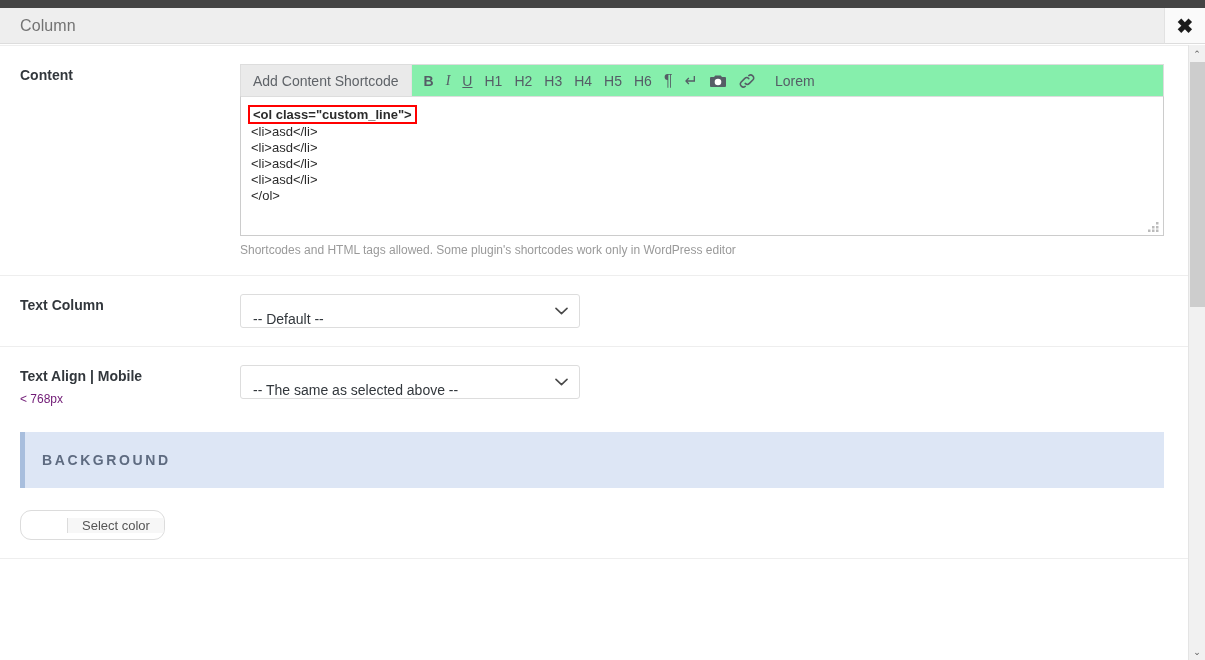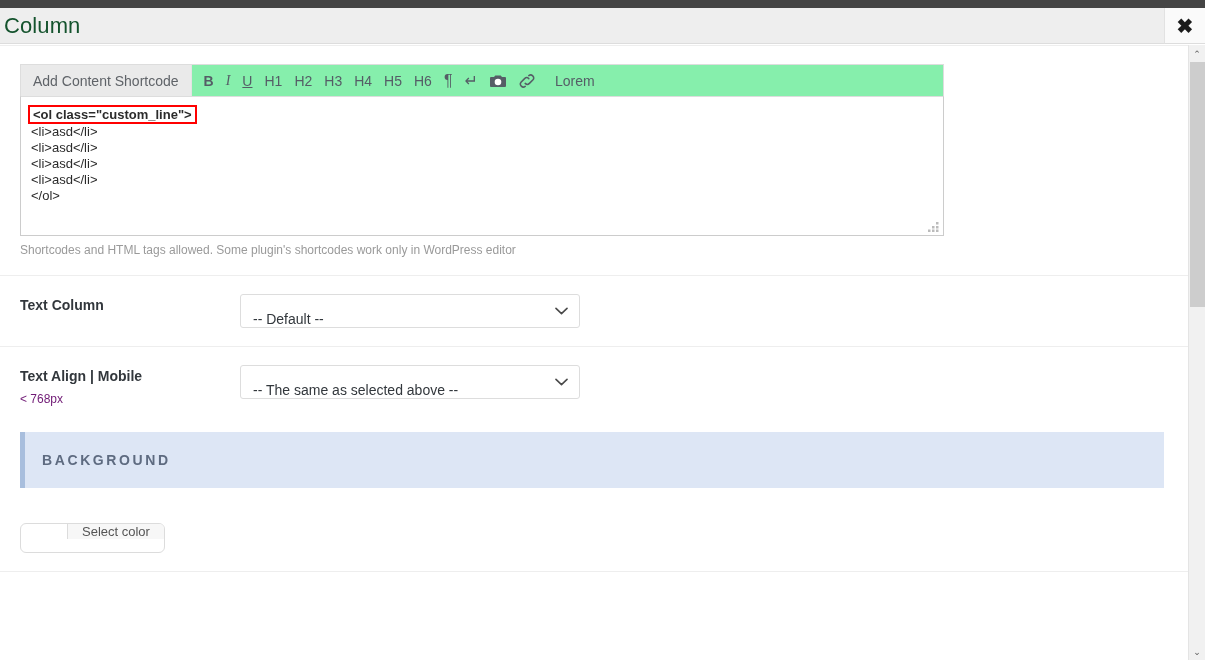--- a/index.html
+++ b/index.html
@@ -20,23 +20,23 @@
 
   
   .modal-header {
     position: absolute; top: 8px; left: 0;
     width: 1164px; height: 36px;
     background: #eeeeee;
     border-bottom: 1px solid #dddddd;
     display: flex; align-items: center;
   }
   .modal-title {
-    margin-left: 4px;
-    font-size: 22px;
-    color: #14532d;
+    margin-left: 20px;
+    font-size: 16px;
+    color: #737373;
     font-weight: 400;
     letter-spacing: .1px;
   }
   .close-wrap {
     position: absolute; top: 8px; left: 1164px;
     width: 41px; height: 36px;
     background: #fafafa;
     border-bottom: 1px solid #dddddd;
     border-left: 1px solid #e2e2e2;
     display: flex; align-items: center; justify-content: center;
@@ -227,24 +227,24 @@
     margin-left: 17px;
     font-size: 14px;
     letter-spacing: 2.6px;
     color: #5e6b80;
     text-transform: uppercase;
   }
 
   
   .color-picker {
     display: inline-flex;
-    align-items: flex-start;
+    align-items: center;
     height: 30px;
     border: 1px solid #dcdcdc;
-    border-radius: 6px;
+    border-radius: 11px;
     overflow: hidden;
     cursor: pointer;
   }
   .color-swatch {
     width: 46px;
     background-image:
       linear-gradient(45deg, #c9c9c9 25%, transparent 25%, transparent 75%, #c9c9c9 75%),
       linear-gradient(45deg, #c9c9c9 25%, transparent 25%, transparent 75%, #c9c9c9 75%);
     background-size: 16px 16px;
     background-position: 0 0, 8px 8px;
@@ -278,20 +278,23 @@
   <div class="sb-thumb" style="top:17px;height:245px;"></div>
   <div class="sb-arrow sb-down">
     <span>⌄</span>
   </div>
 </div>
 
 <div class="form-body">
 
 
   <div class="row">
+    <div class="row-label">
+      <div class="label-text">Content</div>
+    </div>
     <div class="row-field">
 
       <div class="editor-toolbar">
         <div class="shortcode-btn">Add Content Shortcode</div>
         <div class="tb-item b">B</div>
         <div class="tb-item i">I</div>
         <div class="tb-item u">U</div>
         <div class="tb-item">H1</div>
         <div class="tb-item">H2</div>
         <div class="tb-item">H3</div>

